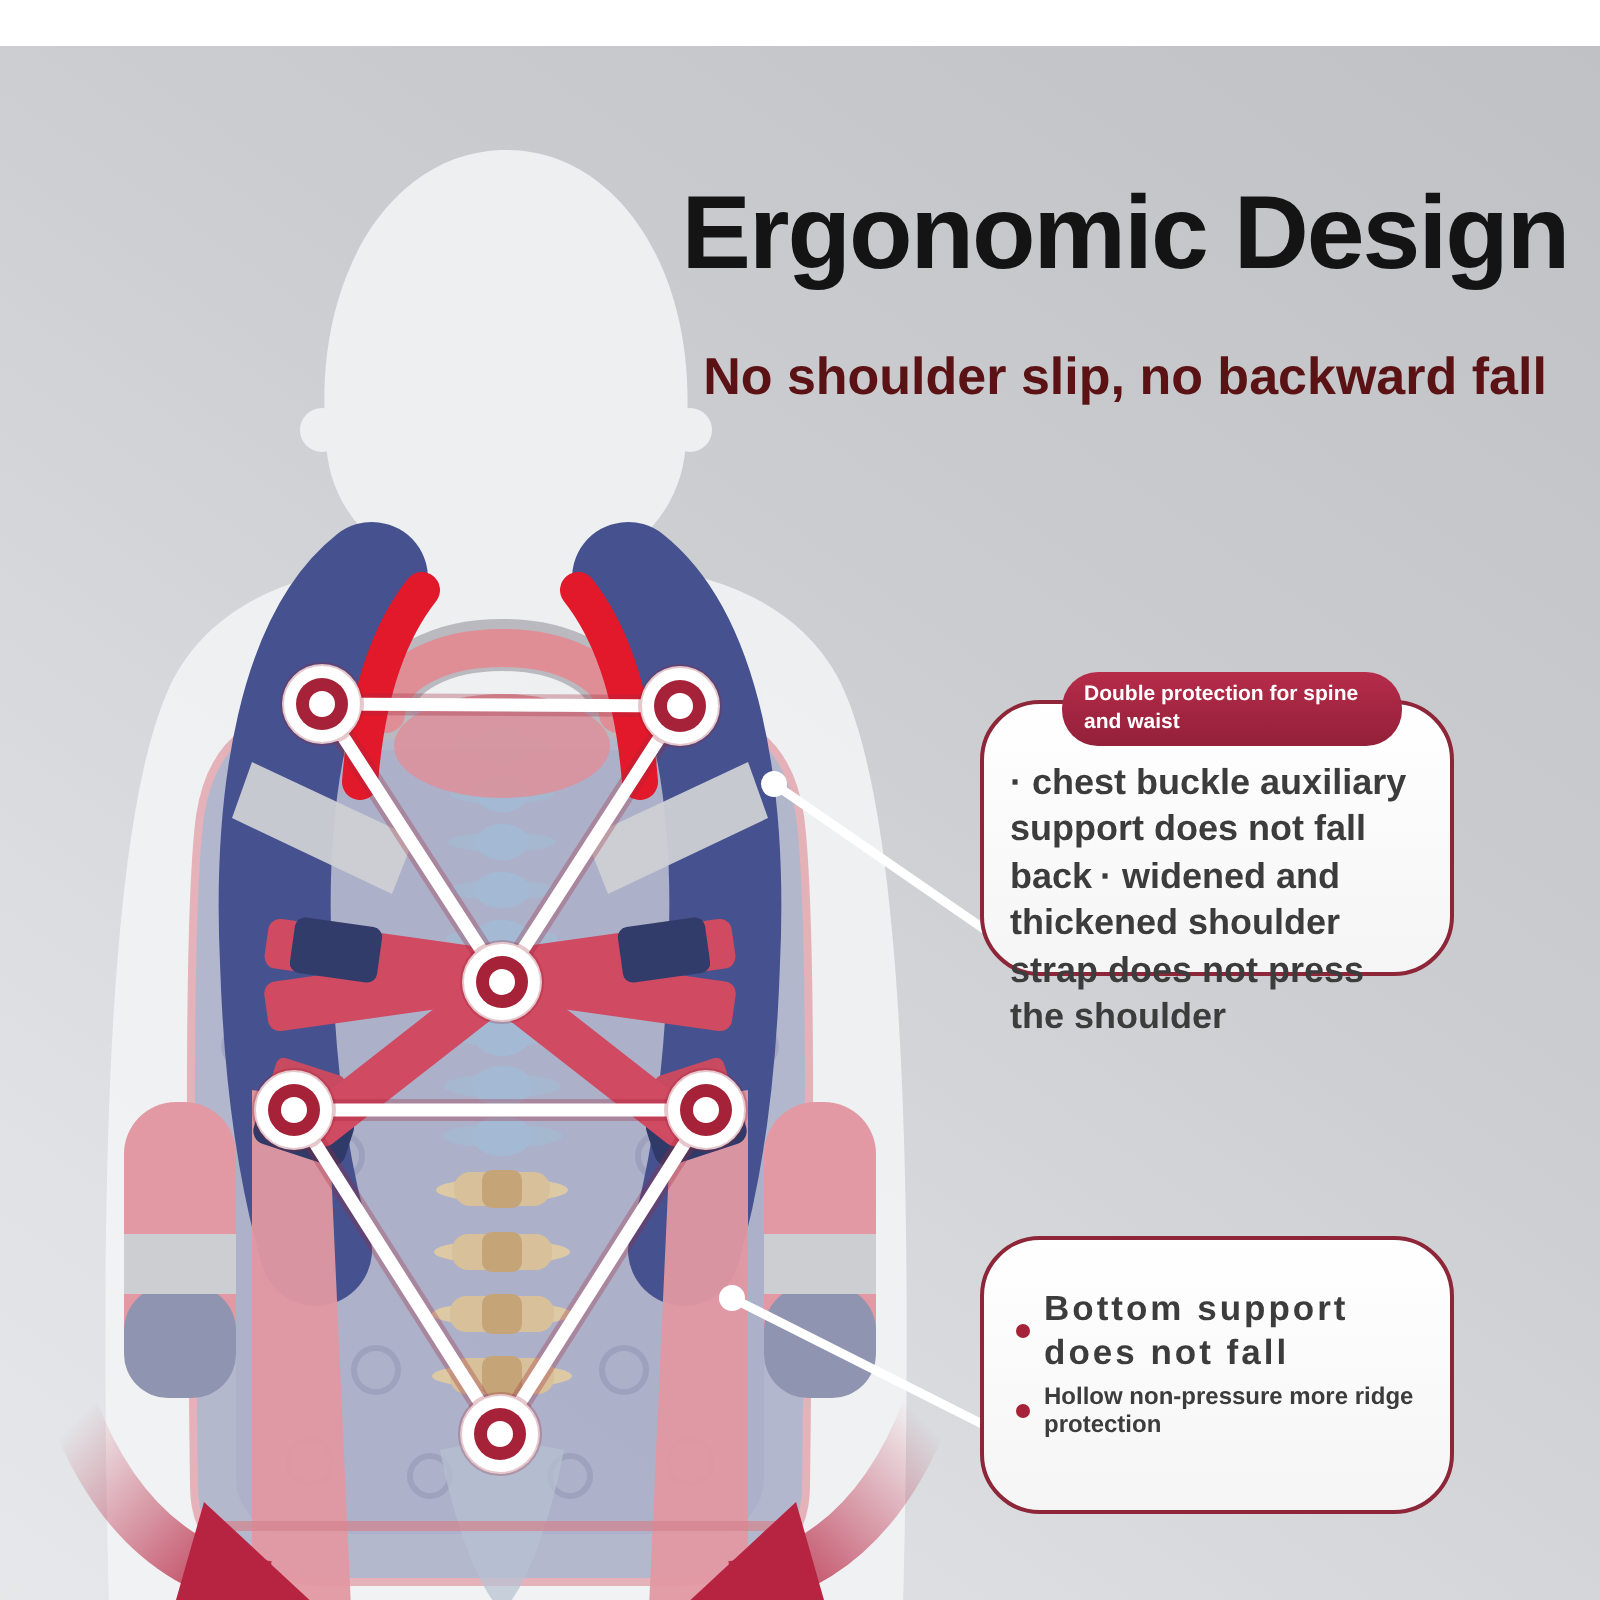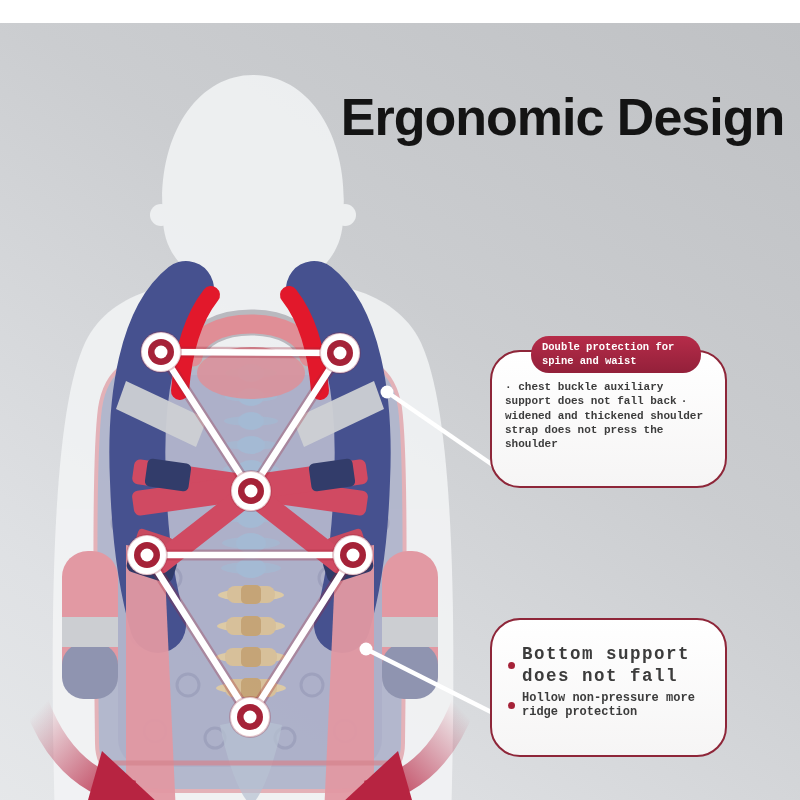--- a/index.html
+++ b/index.html
@@ -8,31 +8,31 @@
     background:linear-gradient(215deg,#bfc1c4 0%,#cbcdd0 40%,#dfe1e4 80%,#e6e8ea 100%);margin-top:23px;}
   .stage svg{position:absolute;left:0;top:0;}
 
   
   .header{position:absolute;left:335px;top:66px;width:455px;text-align:center;}
   .title{font-size:52px;font-weight:bold;color:#141414;letter-spacing:-1px;margin:0;line-height:1.1;}
   .subtitle{font-size:26px;font-weight:bold;color:#5a1214;margin:28px 0 0 0;line-height:1.1;}
 
   
   .callout{position:absolute;width:237px;box-sizing:border-box;background:linear-gradient(#ffffff,#f6f5f5);
-    border:2px solid #8e2639;border-radius:30px;font-family:Liberation Mono, monospace;}
+    border:2px solid #8e2639;border-radius:30px;}
   .callout-1{left:490px;top:327px;height:138px;padding:26px 13px 0 13px;}
   .callout-2{left:490px;top:595px;height:139px;padding:24px 12px 0 16px;}
   .badge{position:absolute;color:#fff;font-weight:bold;
     background:linear-gradient(#b62c49,#93203a);border-radius:18px;box-sizing:border-box;}
   .badge-1{left:39px;top:-16px;width:170px;font-size:10.5px;line-height:1.3;padding:5px 11px;}
   .badge-2{left:38px;top:-17px;font-size:15px;padding:7px 17px;white-space:nowrap;}
   .callout p{margin:0;color:#3c3c3c;font-weight:bold;}
   .item-lg{font-size:16.5px;line-height:1.25;}
   .item-lg::before{content:"·  ";color:#3c3c3c;}
-  .item-sm{font-size:11px;line-height:1.3;margin-top:2px !important;}
+  .item-sm{font-size:18px;line-height:1.3;margin-top:2px !important;}
   .dot-run::before{content:"·  ";}
   .dot-run{margin-right:4px;}
   .c2-item{display:flex;align-items:center;margin-bottom:3px !important;}
   .c2-item::before{content:"";flex:none;width:7px;height:7px;border-radius:50%;
     background:#a52238;margin-right:7px;}
   .c2-lg{font-size:14.5px;line-height:1.25;}
   .c2-sm{font-size:12px;line-height:1.2;}
   .c2-xl{font-size:17.5px;line-height:1.25;letter-spacing:1.5px;}
 </style>
 </head>
@@ -223,20 +223,21 @@
       <circle cx="387" cy="369" r="6.5" fill="#ffffff"></circle>
     </g>
     <g>
       <path d="M366,626 L499,693" stroke="#ffffff" stroke-width="4.5"></path>
       <circle cx="366" cy="626" r="6.5" fill="#ffffff"></circle>
     </g>
   </svg>
 
   <div class="header">
     <h1 class="title">Ergonomic Design</h1>
+    <h2 class="subtitle">No shoulder slip, no backward fall</h2>
   </div>
 
   <div class="callout callout-1">
     <div class="badge badge-1">Double protection for spine and waist</div>
     <p class="item-sm"><span class="dot-run">chest buckle auxiliary support does not fall back</span><span class="dot-run">widened and thickened shoulder strap does not press the shoulder</span></p>
   </div>
 
   <div class="callout callout-2">
     <p class="c2-item c2-xl">Bottom support does not fall</p>
     <p class="c2-item c2-sm">Hollow non-pressure more ridge protection</p>

